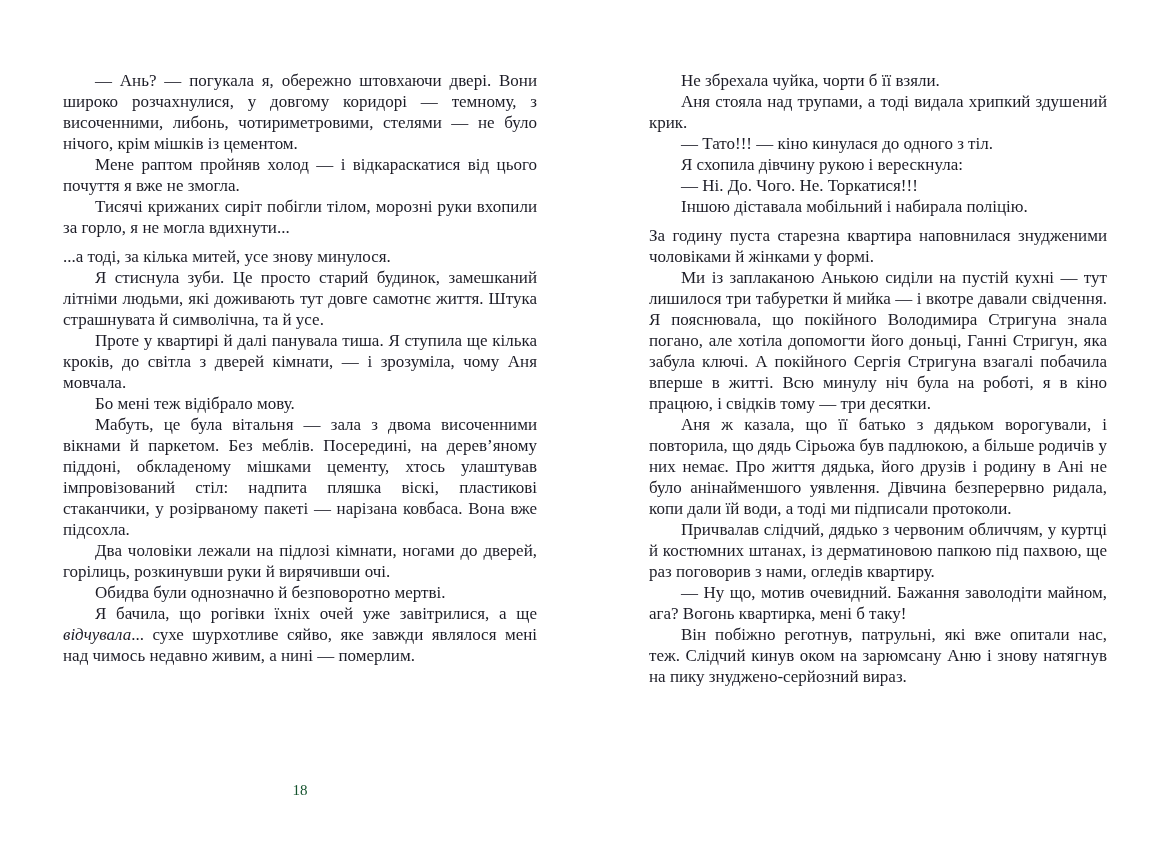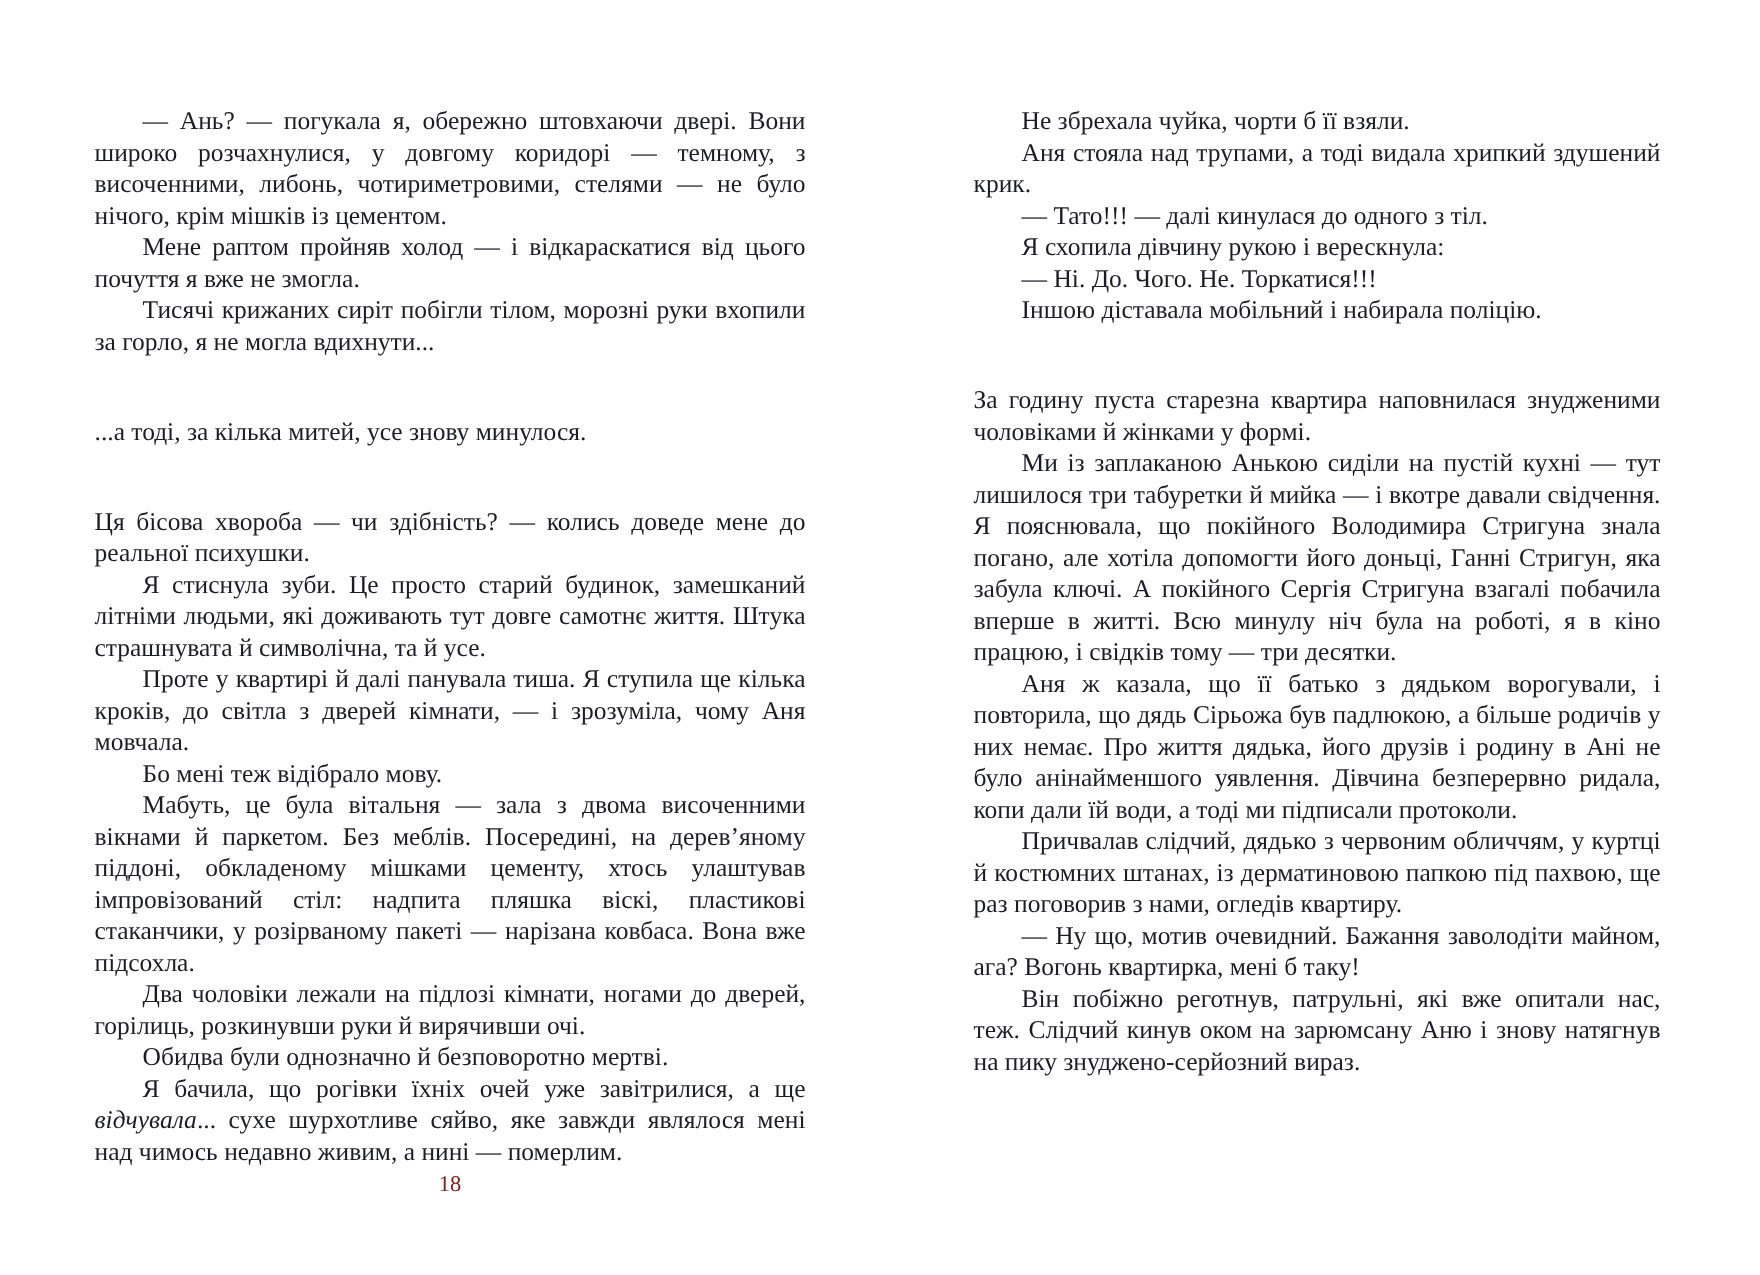--- a/index.html
+++ b/index.html
@@ -25,59 +25,58 @@
     text-align: justify;
   }
   .page-left  { left: 63px;  width: 474px; }
   .page-right { left: 649px; width: 458px; }
   .para {
     margin: 0;
     padding: 0;
     text-indent: 32px;
   }
   .para.flush { text-indent: 0; }
-  .para.gap   { margin-top: 39px; }
+  .para.gap   { margin-top: 8px; }
   .para em {
     font-style: italic;
   }
   .folio {
     position: absolute;
     top: 781px;
     font-size: 15px;
     line-height: 18px;
     text-align: center;
-    color: #7f1d1d;
+    color: #14532d;
   }
   .folio-left  { left: 63px;  width: 474px; }
   .folio-right { left: 649px; width: 458px; }
 </style>
 </head>
 <body>
 
 <div class="screen">
 
   <div class="page page-left">
     <p class="para">— Ань? — погукала я, обережно штовхаючи двері. Вони широко розчахнулися, у довгому коридорі — темному, з височенними, либонь, чотириметровими, стелями — не було нічого, крім мішків із цементом.</p>
     <p class="para">Мене раптом пройняв холод — і відкараскатися від цього почуття я вже не змогла.</p>
     <p class="para">Тисячі крижаних сиріт побігли тілом, морозні руки вхопили за горло, я не могла вдихнути...</p>
     <p class="para flush gap">...а тоді, за кілька митей, усе знову минулося.</p>
-    <p class="para flush gap">Ця бісова хвороба — чи здібність? — колись доведе мене до реальної психушки.</p>
     <p class="para">Я стиснула зуби. Це просто старий будинок, замешканий літніми людьми, які доживають тут довге самотнє життя. Штука страшнувата й символічна, та й усе.</p>
     <p class="para">Проте у квартирі й далі панувала тиша. Я ступила ще кілька кроків, до світла з дверей кімнати, — і зрозуміла, чому Аня мовчала.</p>
     <p class="para">Бо мені теж відібрало мову.</p>
     <p class="para">Мабуть, це була вітальня — зала з двома височенними вікнами й паркетом. Без меблів. Посередині, на дерев’яному піддоні, обкладеному мішками цементу, хтось улаштував імпровізований стіл: надпита пляшка віскі, пластикові стаканчики, у розірваному пакеті — нарізана ковбаса. Вона вже підсохла.</p>
     <p class="para">Два чоловіки лежали на підлозі кімнати, ногами до дверей, горілиць, розкинувши руки й вирячивши очі.</p>
     <p class="para">Обидва були однозначно й безповоротно мертві.</p>
     <p class="para"><span>Я бачила, що рогівки їхніх очей уже завітрилися, а ще </span><em>відчувала</em><span>... сухе шурхотливе сяйво, яке завжди являлося мені над чимось недавно живим, а нині — померлим.</span></p>
   </div>
 
   <div class="page page-right">
     <p class="para">Не збрехала чуйка, чорти б її взяли.</p>
     <p class="para">Аня стояла над трупами, а тоді видала хрипкий здушений крик.</p>
-    <p class="para">— Тато!!! — далі кинулася до одного з тіл.</p>
+    <p class="para">— Тато!!! — кіно кинулася до одного з тіл.</p>
     <p class="para">Я схопила дівчину рукою і верескнула:</p>
     <p class="para">— Ні. До. Чого. Не. Торкатися!!!</p>
     <p class="para">Іншою діставала мобільний і набирала поліцію.</p>
     <p class="para flush gap">За годину пуста старезна квартира наповнилася знудженими чоловіками й жінками у формі.</p>
     <p class="para">Ми із заплаканою Анькою сиділи на пустій кухні — тут лишилося три табуретки й мийка — і вкотре давали свідчення. Я пояснювала, що покійного Володимира Стригуна знала погано, але хотіла допомогти його доньці, Ганні Стригун, яка забула ключі. А покійного Сергія Стригуна взагалі побачила вперше в житті. Всю минулу ніч була на роботі, я в кіно працюю, і свідків тому — три десятки.</p>
     <p class="para">Аня ж казала, що її батько з дядьком ворогували, і повторила, що дядь Сірьожа був падлюкою, а більше родичів у них немає. Про життя дядька, його друзів і родину в Ані не було анінайменшого уявлення. Дівчина безперервно ридала, копи дали їй води, а тоді ми підписали протоколи.</p>
     <p class="para">Причвалав слідчий, дядько з червоним обличчям, у куртці й костюмних штанах, із дерматиновою папкою під пахвою, ще раз поговорив з нами, огледів квартиру.</p>
     <p class="para">— Ну що, мотив очевидний. Бажання заволодіти майном, ага? Вогонь квартирка, мені б таку!</p>
     <p class="para">Він побіжно реготнув, патрульні, які вже опитали нас, теж. Слідчий кинув оком на зарюмсану Аню і знову натягнув на пику знуджено-серйозний вираз.</p>
   </div>

